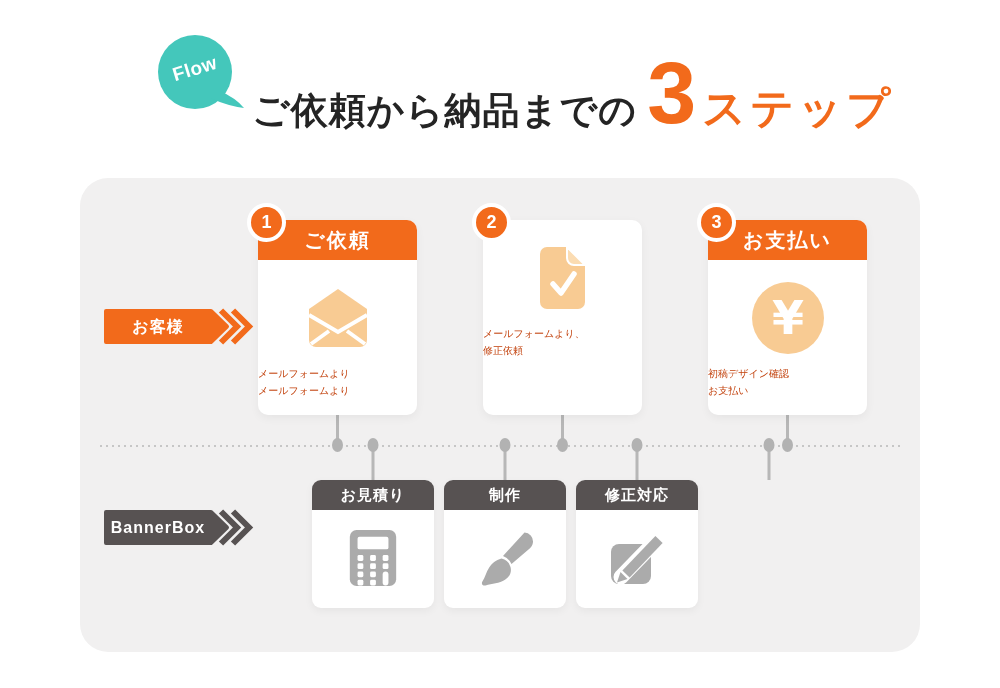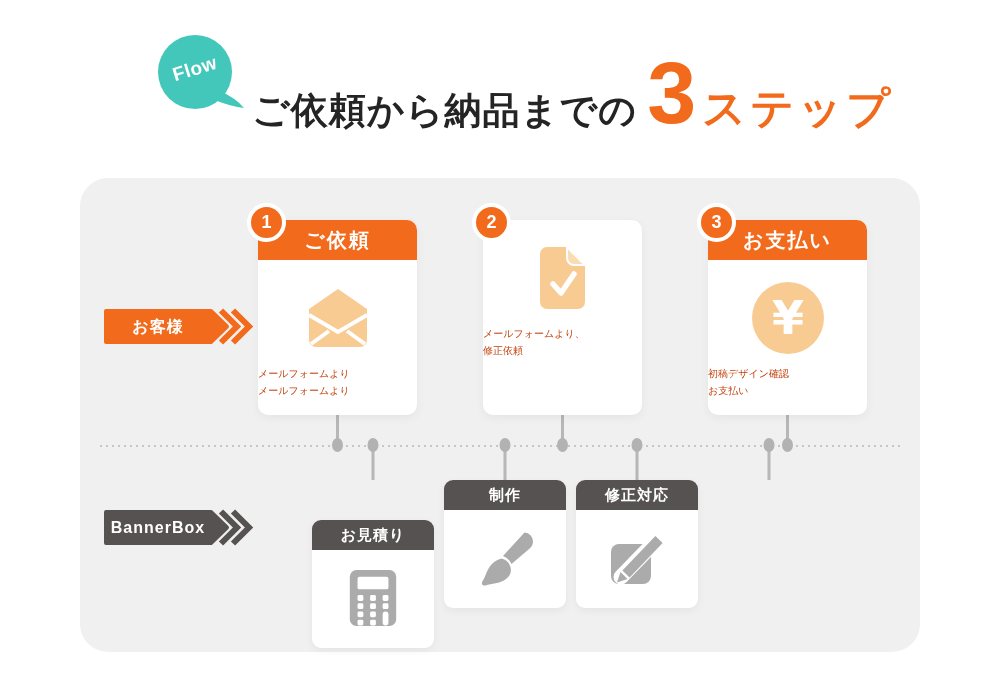--- a/index.html
+++ b/index.html
@@ -60,21 +60,21 @@
     display:flex;align-items:center;justify-content:center;
     font-size:18px;font-weight:bold;
   }
   .step-iconbox{height:96px;margin-top:10px;display:flex;align-items:center;justify-content:center;}
   .step-desc{font-size:10px;color:#c2410c;line-height:1.65;}
   
   .task-card{
     position:absolute;top:302px;width:122px;height:128px;background:#fff;
     border-radius:9px;box-shadow:0 3px 8px rgba(0,0,0,.05);
   }
-  .task-card.t0{left:232px;margin-top:40px;} .task-card.t1{left:364px;} .task-card.t2{left:496px;} .task-card.t3{left:628px;}
+  .task-card.t0{left:232px;} .task-card.t1{left:364px;} .task-card.t2{left:496px;} .task-card.t3{left:628px;}
   .task-header{
     height:30px;background:var(--dark);border-radius:9px 9px 0 0;
     display:flex;align-items:center;justify-content:center;
     color:#fff;font-size:15px;font-weight:bold;letter-spacing:1px;
   }
   .task-iconbox{height:96px;display:flex;align-items:center;justify-content:center;}
 </style>
 </head>
 <body>
 

